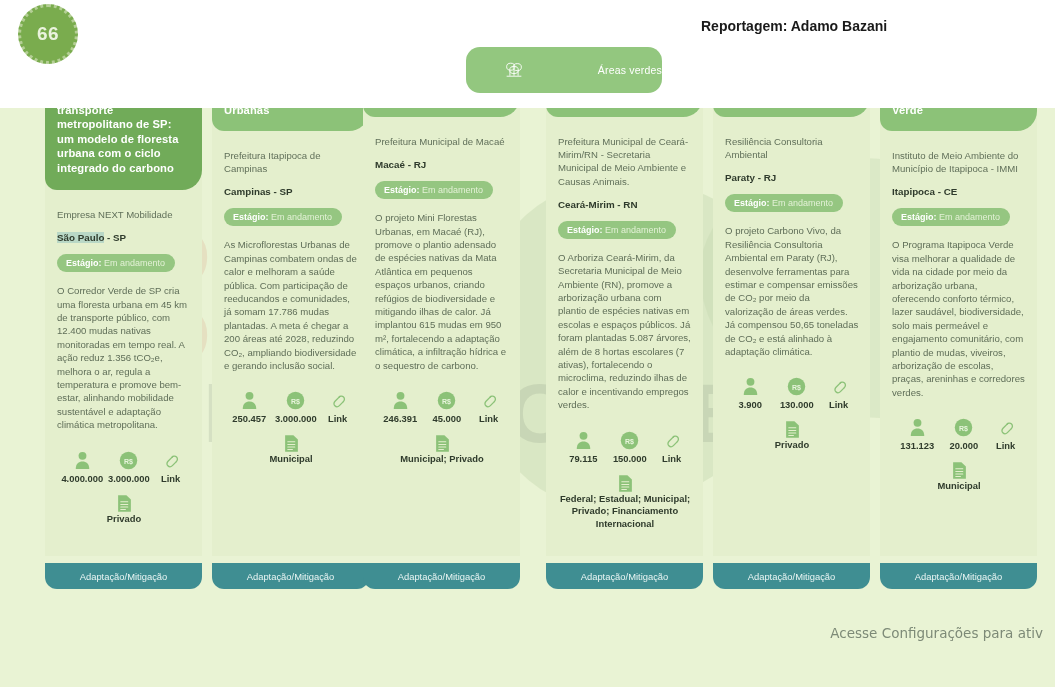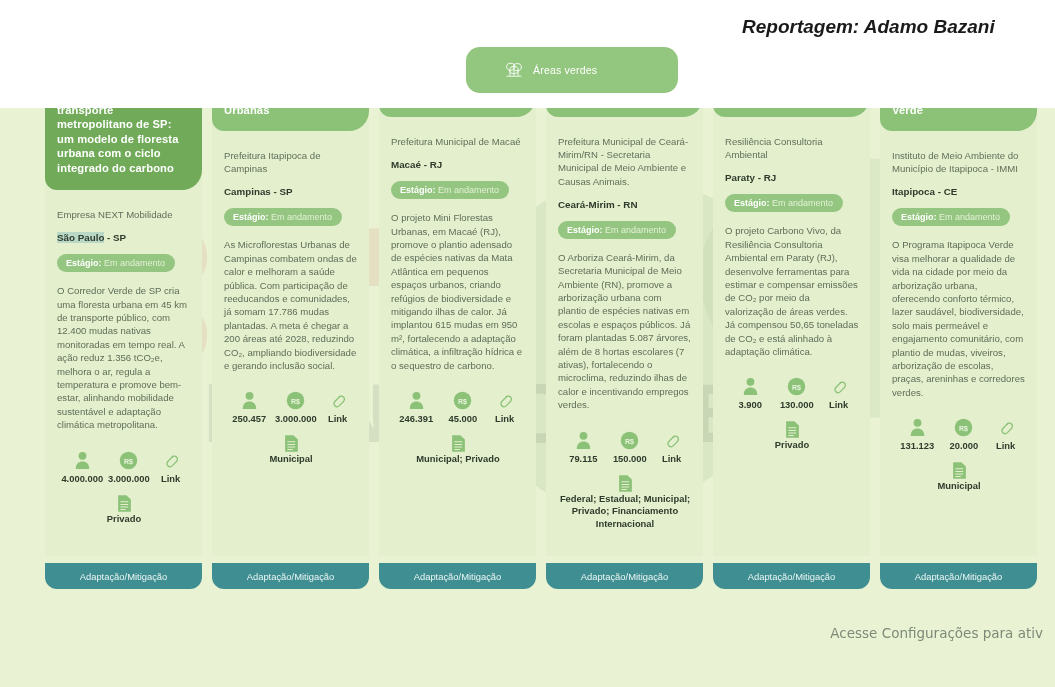--- a/index.html
+++ b/index.html
@@ -21,23 +21,23 @@
   #page-badge {
     position: absolute; left: 18px; top: 4px;
     width: 60px; height: 60px; border-radius: 50%;
     background: #7aac4e;
     border: 3px dotted #b5cf96;
     display: flex; align-items: center; justify-content: center;
     color: #eaf3dd; font-size: 19px; font-weight: bold;
     letter-spacing: .5px;
   }
   #credit {
-    position: absolute; left: 742px; top: 18px;
-    font-style: italic; font-weight: bold;
-    font-size: 19px; line-height: 17px; color: #1a1a1a;
+    position: absolute; left: 701px; top: 18px;
+    font-weight: bold;
+    font-size: 14px; line-height: 17px; color: #1a1a1a;
   }
 
   
   #board {
     position: absolute; left: 0; top: 98px; width: 1055px; height: 589px;
     background: #e9f3d4;
     overflow: hidden;
   }
   
   #watermark {
@@ -57,27 +57,28 @@
   }
   #blob2 {
     position: absolute; left: 700px; top: 60px; width: 300px; height: 260px;
     background: rgba(196,214,175,.35); border-radius: 55% 45% 40% 60%/44% 56% 44% 56%;
     z-index: 0;
   }
 
   
   #tab-areas-verdes {
     position: absolute; left: 466px; top: 47px;
-    width: 212px; height: 46px;
+    width: 196px; height: 46px;
     background: #93c77f;
     border-radius: 14px 14px 14px 14px;
     display: flex; align-items: center; gap: 9px;
     padding-left: 38px;
     color: #ffffff; font-size: 10.5px;
     z-index: 7;
+    justify-content: space-between;
   }
   #tab-areas-verdes .tab-label { letter-spacing: .2px; }
 
   
   #cards {
     position: absolute; left: 0; top: 0; width: 1055px; height: 589px;
     z-index: 2;
   }
   .card {
     position: absolute; top: 38px;
@@ -314,21 +315,21 @@
   </g>
 </svg>
           </div>
           <div class="val">Municipal</div>
         </div>
       </div>
       <div class="card-footer">
         <span>Adaptação/Mitigação</span>
       </div>
     </div>
-    <div class="card" style="left: 379px; text-decoration: underline;">
+    <div class="card" style="left: 363px; text-decoration: underline;">
       <div class="card-body"></div>
       <div class="card-head">
         <div class="head-icon">
           <svg width="30" height="27" viewBox="0 0 24 22" fill="none" stroke="#ffffff" stroke-width="0.95">
   <ellipse cx="7.5" cy="6.5" rx="4.6" ry="3.9"></ellipse>
   <ellipse cx="16.5" cy="7" rx="4.6" ry="3.9"></ellipse>
   <ellipse cx="12" cy="10.4" rx="4.9" ry="4.1"></ellipse>
   <line x1="12" y1="10.4" x2="12" y2="18"></line>
   <line x1="10" y1="13" x2="12" y2="14.6"></line>
   <line x1="14" y1="13" x2="12" y2="14.6"></line>
@@ -601,20 +602,23 @@
           <div class="val">Municipal</div>
         </div>
       </div>
       <div class="card-footer">
         <span>Adaptação/Mitigação</span>
       </div>
     </div>
   </div>
 
 <div id="top-band">
+  <div id="page-badge">
+    <span>66</span>
+  </div>
   <div id="credit">
     <div>Reportagem: Adamo Bazani</div>
   </div>
 </div>
 
 <div id="tab-areas-verdes">
   <span class="tab-icon">
     <svg width="20" height="18" viewBox="0 0 24 22" fill="none" stroke="#ffffff" stroke-width="1.1">
       <ellipse cx="8" cy="7" rx="5" ry="4.3"></ellipse>
       <ellipse cx="16" cy="7.5" rx="5" ry="4.3"></ellipse>

